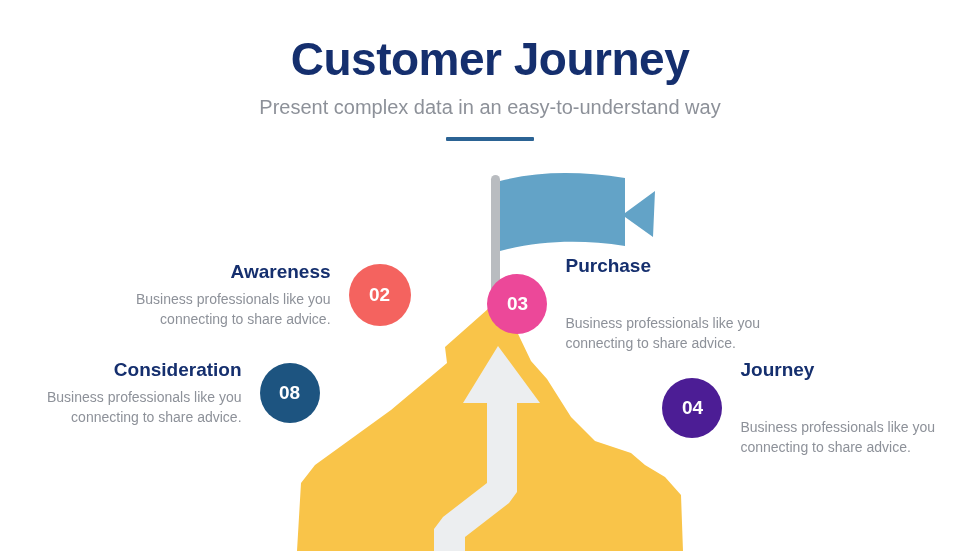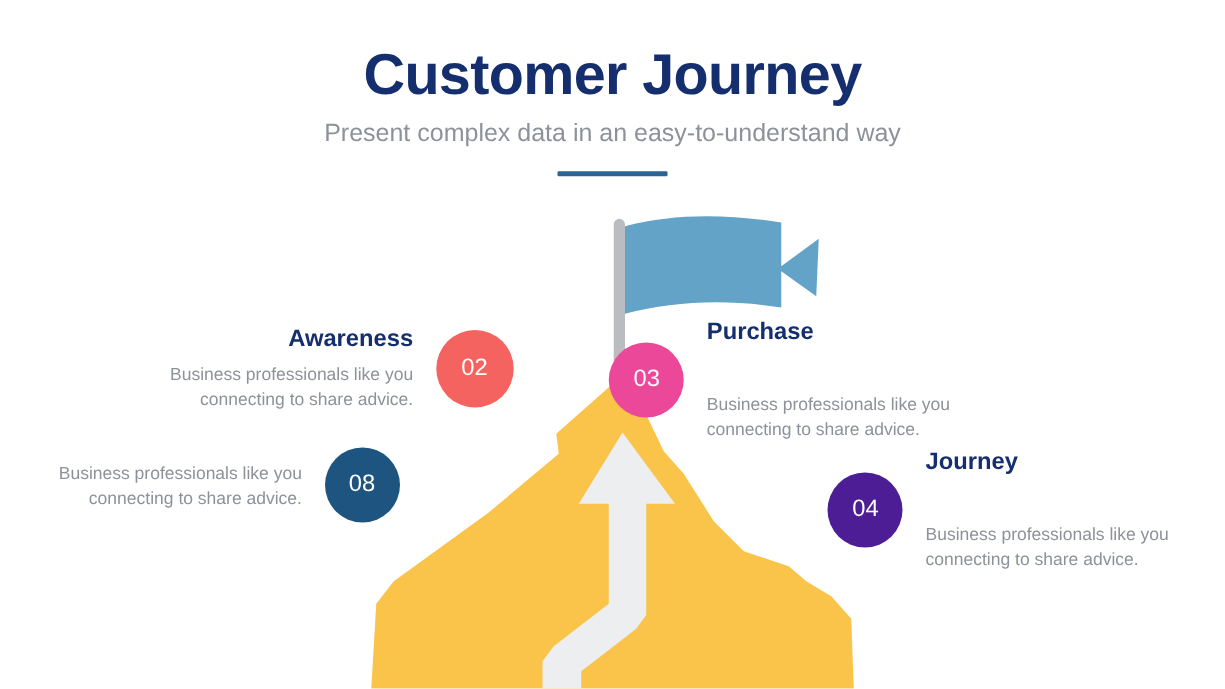--- a/index.html
+++ b/index.html
@@ -83,21 +83,21 @@
   .step-desc {
     font-size: 14px;
     color: #8d9199;
     line-height: 1.45;
     white-space: pre-line;
   }
   .badge {
     border-radius: 50%;
     color: #ffffff;
     font-size: 19px;
-    font-weight: normal;
+    font-weight: bold;
     display: flex;
     align-items: center;
     justify-content: center;
     flex: none;
   }
 
   
   .step.left .step-text { text-align: right; align-items: flex-end; }
   .step.left .badge { margin-left: 18px; }
   
@@ -173,20 +173,21 @@
                L358 72
                L330 52
                L330 81
                C284 74 244 76 205 86
                Z"></path>
     </svg>
   </div>
 
   <div class="step left step-01">
     <div class="step-text">
+      <div class="step-title">Consideration</div>
       <div class="step-desc">Business professionals like you
 connecting to share advice.</div>
     </div>
     <div class="badge badge-01">08</div>
   </div>
 
   <div class="step left step-02">
     <div class="step-text">
       <div class="step-title">Awareness</div>
       <div class="step-desc">Business professionals like you

